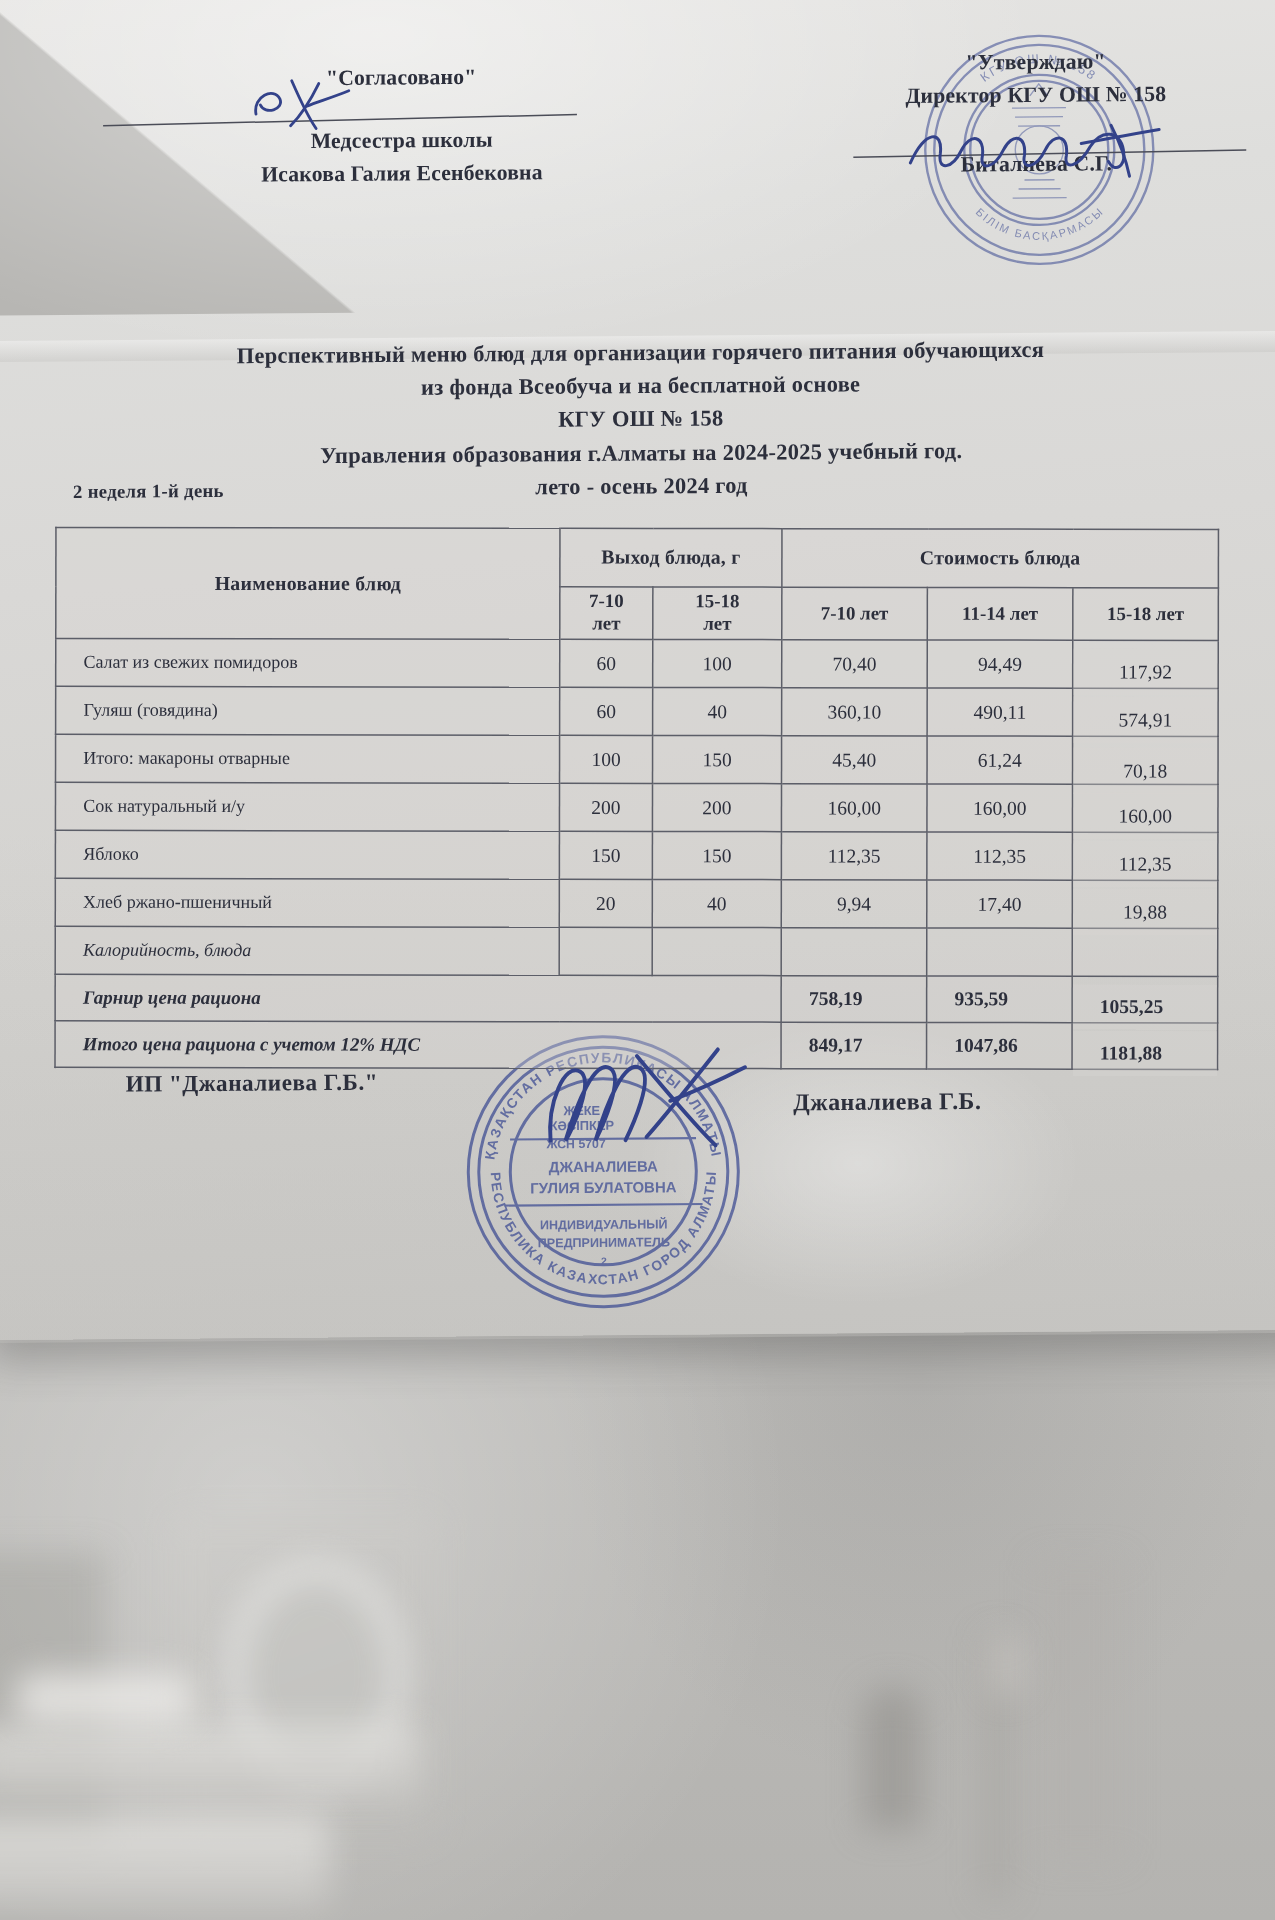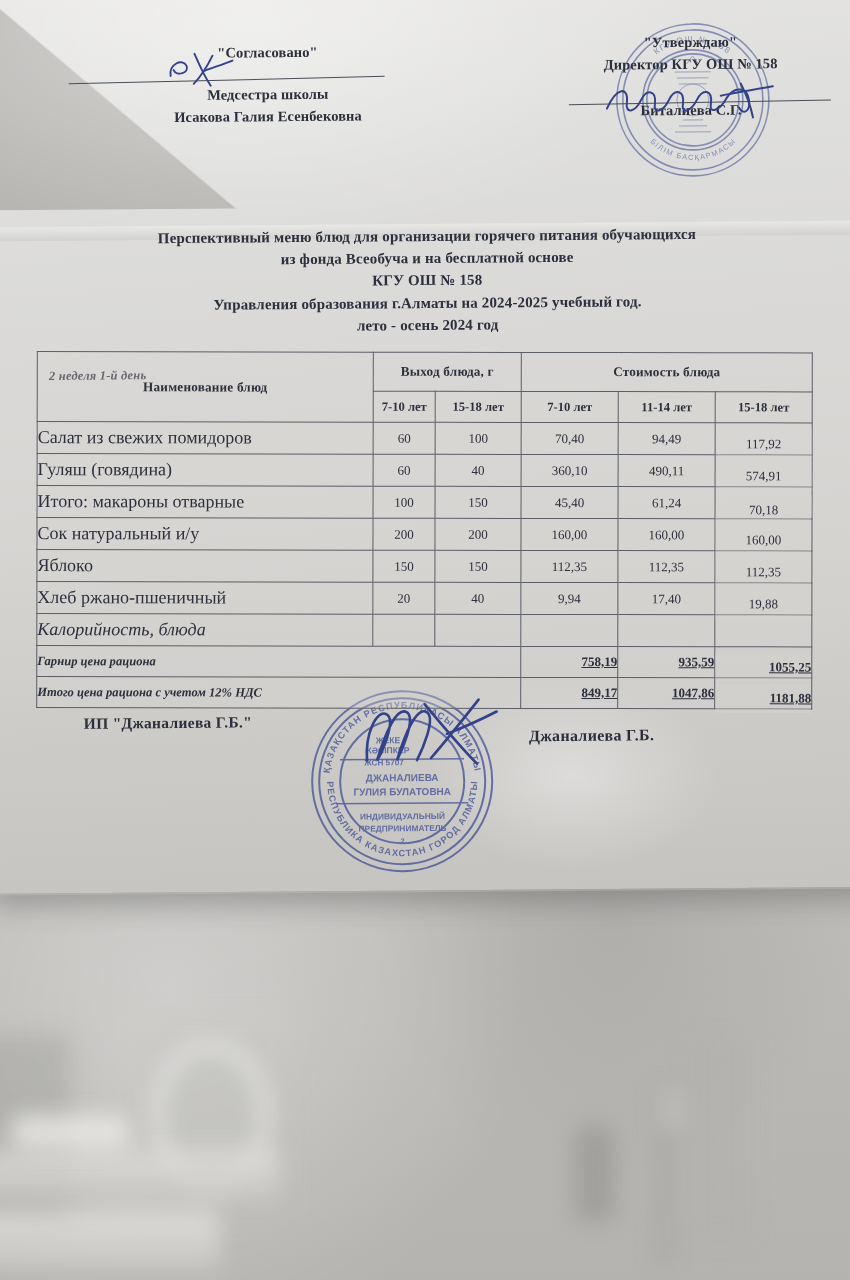--- a/index.html
+++ b/index.html
@@ -83,37 +83,37 @@
 
   
   .stamp{position:absolute;border-radius:50%;pointer-events:none;}
   .stamp-school{left:612px;top:22px;width:160px;height:160px;opacity:.55;}
   .stamp-ip{left:300px;top:685px;width:192px;height:192px;opacity:.72;}
 
   
   .title-block{position:absolute;left:95px;top:225px;width:660px;text-align:center;
     font-size:15px;font-weight:bold;line-height:1.48;letter-spacing:.15px;}
   .week-label{position:absolute;left:46px;top:318px;font-size:12.5px;font-weight:bold;
-    font-style:italic;letter-spacing:.2px;margin-top:48px;}
+    letter-spacing:.2px;}
 
   
   .table-wrap{position:absolute;left:34px;top:348px;width:775px;
     transform:rotate(0.55deg);transform-origin:0 0;}
   table.menu{border-collapse:collapse;width:775px;table-layout:fixed;
     font-size:12.4px;color:#2c2f3c;}
   table.menu td,table.menu th{
-    border:1.15px solid #5c5e68;padding:2px 0;vertical-align:middle;
+    border:1.15px solid #5c5e68;padding:2px 18px;vertical-align:middle;
     background:rgba(216,215,212,.34);}
   th.h-main{height:34px;font-size:13.2px;font-weight:bold;text-align:center;letter-spacing:.2px;}
   th.h-sub{height:26px;font-size:12.6px;font-weight:bold;text-align:center;}
-  td.dish{text-align:left;padding-left:5px;height:27px;font-size:18px;}
+  td.dish{text-align:left;padding-left:5px;height:27px;font-size:12px;}
   td.num{text-align:center;font-size:13px;}
   td.total-lbl{text-align:left;padding-left:4px;font-style:italic;font-weight:bold;
     font-size:12.6px;height:26px;}
-  td.total-num{text-align:right;padding-right:6px;font-weight:bold;font-size:13px;text-decoration:underline;}
+  td.total-num{text-align:left;padding-right:6px;font-weight:bold;font-size:13px;}
   td.blank{background:rgba(216,215,212,.34);}
   tr.italic-row td.dish{font-style:italic;}
   .c-name{width:336px;}
   .c-y1{width:62px;}
   .c-y2{width:86px;}
   .c-p1{width:97px;}
   .c-p2{width:97px;}
   .c-p3{width:97px;}
 
   

